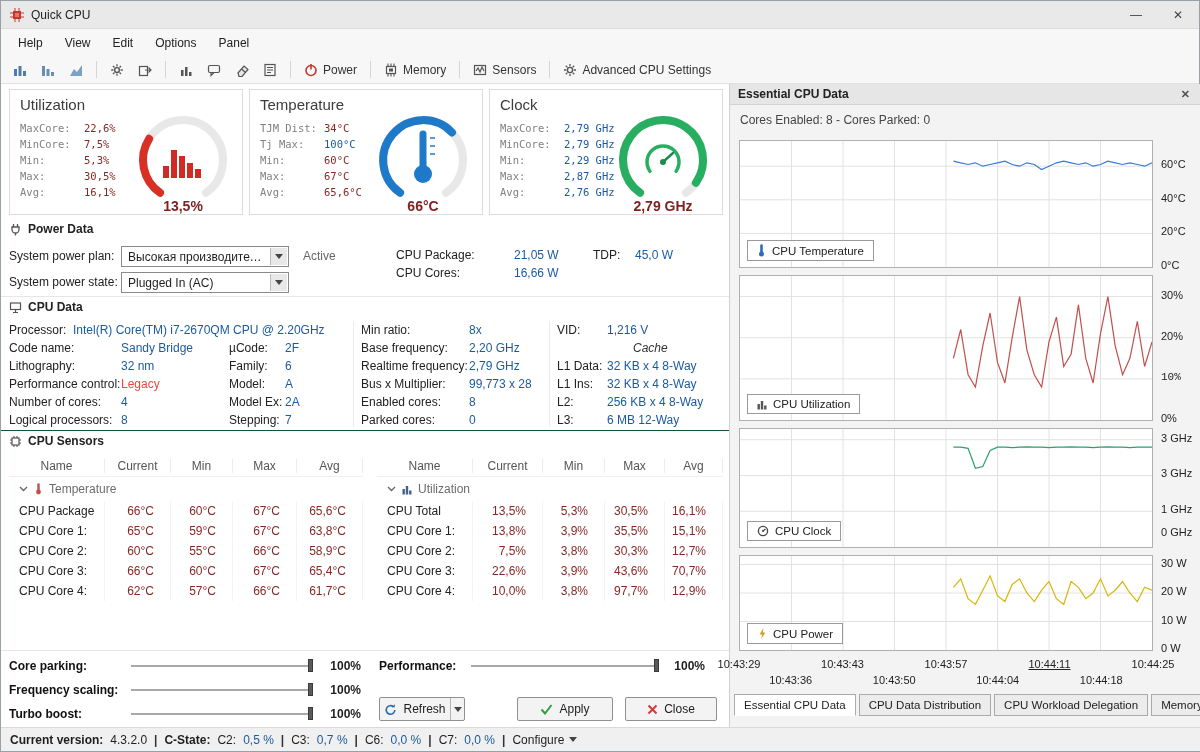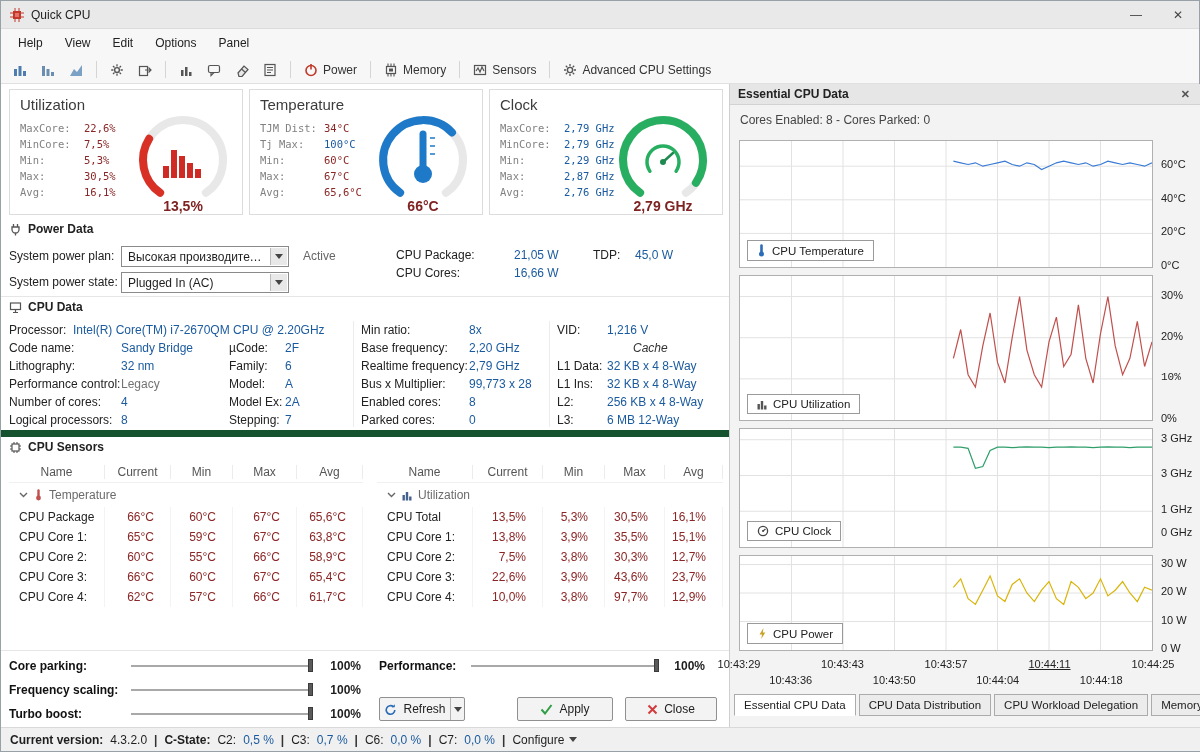--- a/index.html
+++ b/index.html
@@ -44,32 +44,32 @@
   .combo-caret{position:absolute;right:1px;top:1px;bottom:1px;width:17px;background:#e8e8e8;border-left:1px solid #bbb;display:flex;align-items:center;justify-content:center}
   .caret{width:0;height:0;border-left:4px solid transparent;border-right:4px solid transparent;border-top:5px solid #444;display:inline-block}
   .sec-power .kv-v{color:var(--blue)}
   .kv-a{position:absolute;left:395px;top:26px}
   .kv-a .kv-l{width:118px}
   .kv-b{position:absolute;left:592px;top:26px}
   .kv-b .kv-l{width:42px}
   
   .sec-cpu{position:absolute;top:212px;left:0;width:728px;height:134px;border-top:1px solid #e6e6e6}
   .sec-cpu .kv-v{color:var(--blue)}
-  .sec-cpu .kv-v.plain{color:#737373}
+  .sec-cpu .kv-v.plain{color:#ef4444}
   .sec-cpu .kv-v.cache{color:#333;font-style:italic;margin-left:26px}
   .proc-row{position:absolute;left:8px;top:24px;display:flex;height:18px;align-items:center}
   .proc-row .kv-l{width:64px}
   .proc-row .kv-v{color:var(--blue)}
   .cpu-col1{position:absolute;left:8px;top:42px}   .cpu-col1 .kv-l{width:112px}
   .cpu-col2{position:absolute;left:228px;top:42px} .cpu-col2 .kv-l{width:56px}
   .cpu-col3{position:absolute;left:360px;top:24px} .cpu-col3 .kv-l{width:108px}
   .cpu-col4{position:absolute;left:556px;top:24px} .cpu-col4 .kv-l{width:50px}
   .cpu-vline{position:absolute;top:24px;height:106px;width:1px;background:#ececec}
   
-  .sec-sensors{position:absolute;top:346px;left:0;width:728px;height:220px;border-top:7px solid #14532d}
+  .sec-sensors{position:absolute;top:346px;left:0;width:728px;height:220px;border-top:1px solid #14532d}
   .stable{position:absolute;top:24px;font-size:12px}
   #stable-l{left:8px;width:354px;--cols:96px 66px 62px 64px 66px}
   #stable-r{left:376px;width:346px;--cols:96px 70px 62px 60px 58px}
   .t-head{display:grid;grid-template-columns:var(--cols);height:22px;align-items:center;color:#555;border-bottom:1px solid #f0f0f0}
   .t-head span{text-align:center;border-right:1px solid #ececec}
   .t-group{display:flex;align-items:center;gap:6px;height:24px;padding-left:10px;color:#6b6b6b}
   .t-row{display:grid;grid-template-columns:var(--cols);height:20px;align-items:center}
   .t-cell{border-right:1px solid #f3f3f3;height:100%;display:flex;align-items:center}
   .t-name{padding-left:10px;color:#222}
   .t-val{justify-content:flex-end;padding-right:16px;color:var(--maroon)}
@@ -600,21 +600,21 @@
                 <div class="t-cell t-val">7,5%</div>
                 <div class="t-cell t-val">3,8%</div>
                 <div class="t-cell t-val">30,3%</div>
                 <div class="t-cell t-val">12,7%</div>
               </div>
               <div class="t-row">
                 <div class="t-cell t-name">CPU Core 3:</div>
                 <div class="t-cell t-val">22,6%</div>
                 <div class="t-cell t-val">3,9%</div>
                 <div class="t-cell t-val">43,6%</div>
-                <div class="t-cell t-val">23,7%</div>
+                <div class="t-cell t-val">70,7%</div>
               </div>
               <div class="t-row">
                 <div class="t-cell t-name">CPU Core 4:</div>
                 <div class="t-cell t-val">10,0%</div>
                 <div class="t-cell t-val">3,8%</div>
                 <div class="t-cell t-val">97,7%</div>
                 <div class="t-cell t-val">12,9%</div>
               </div>
             </div>
         </div>

